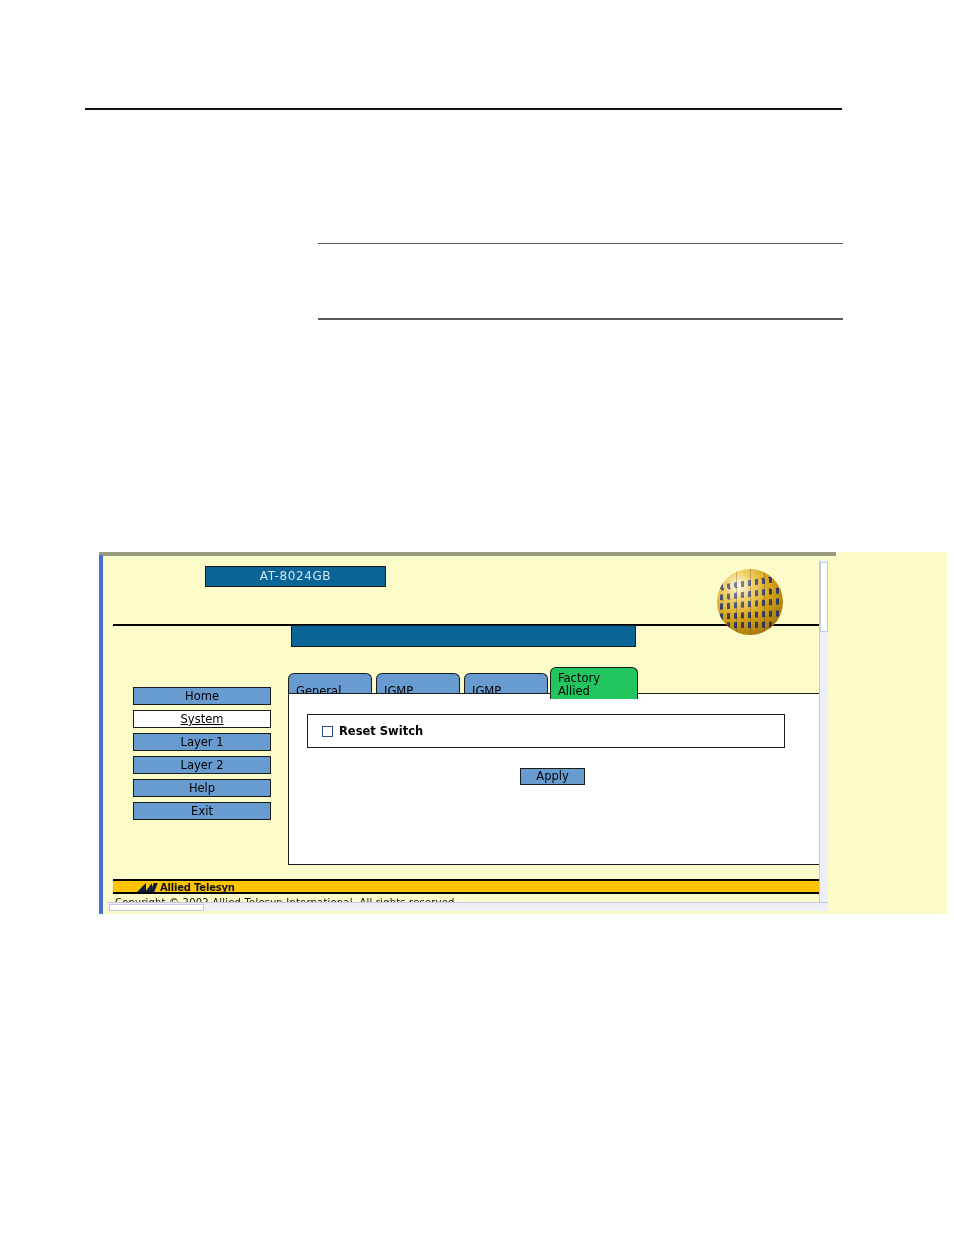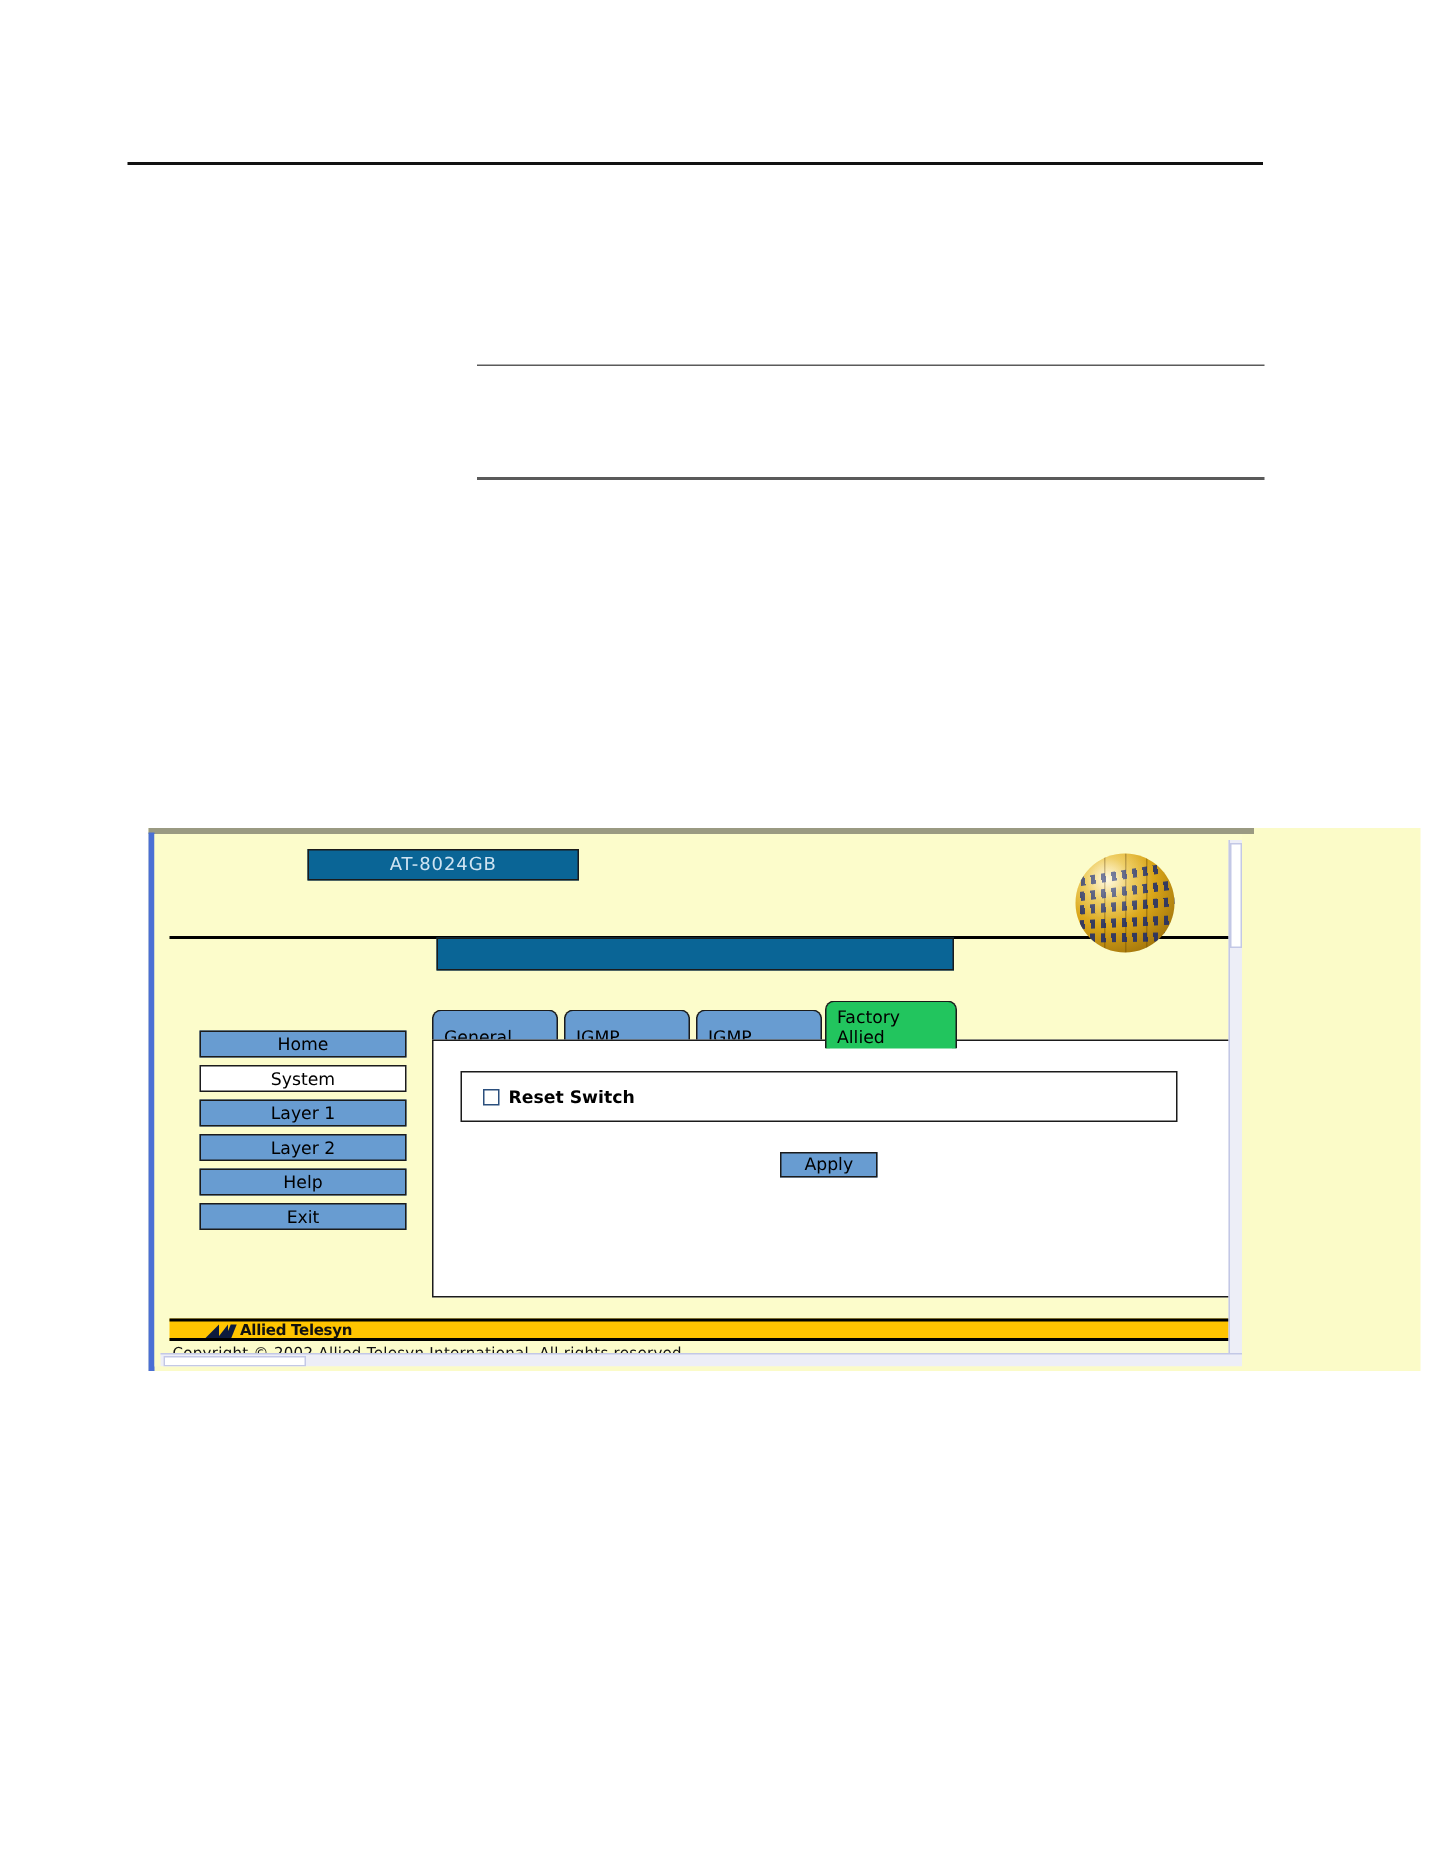--- a/index.html
+++ b/index.html
@@ -246,20 +246,21 @@
     border: 1px solid #1b1b1b;
     box-sizing: border-box;
     color: #000000;
     font-size: 11.5px;
     line-height: 16px;
     text-align: center;
     font-family: "DejaVu Sans", sans-serif;
   }
   .nav-btn.active {
     background: #ffffff;
+    text-decoration: underline;
   }
 
   
   .tabstrip {
     position: absolute;
     left: 185px;
     top: 111px;
     width: 540px;
     height: 30px;
   }

